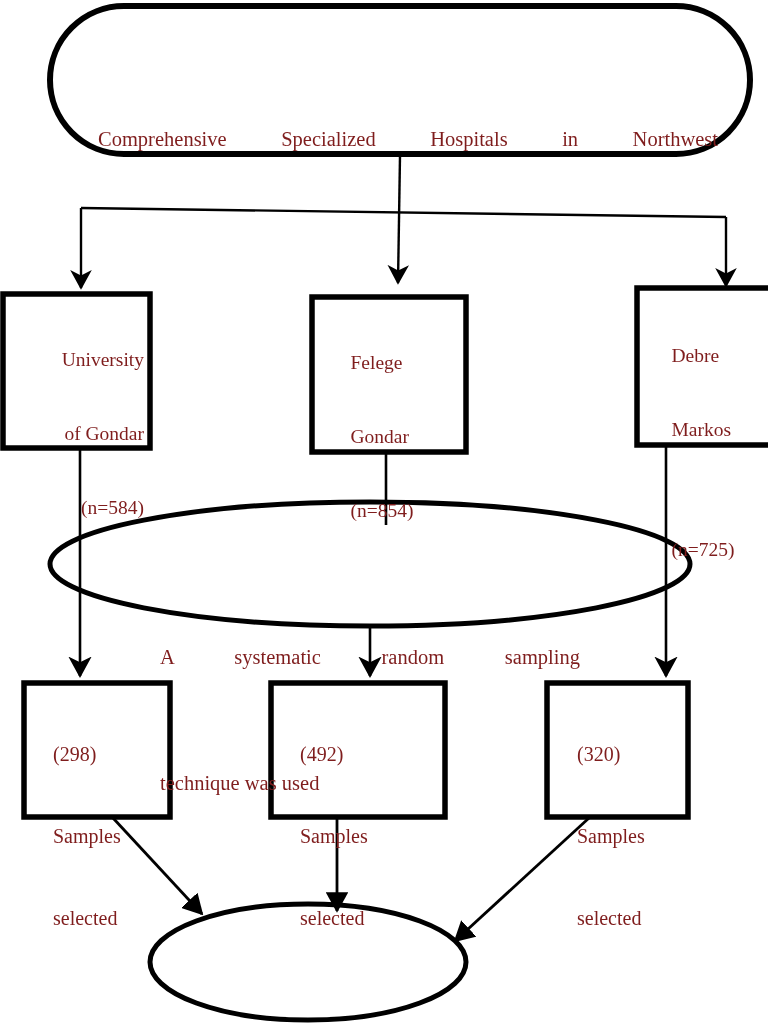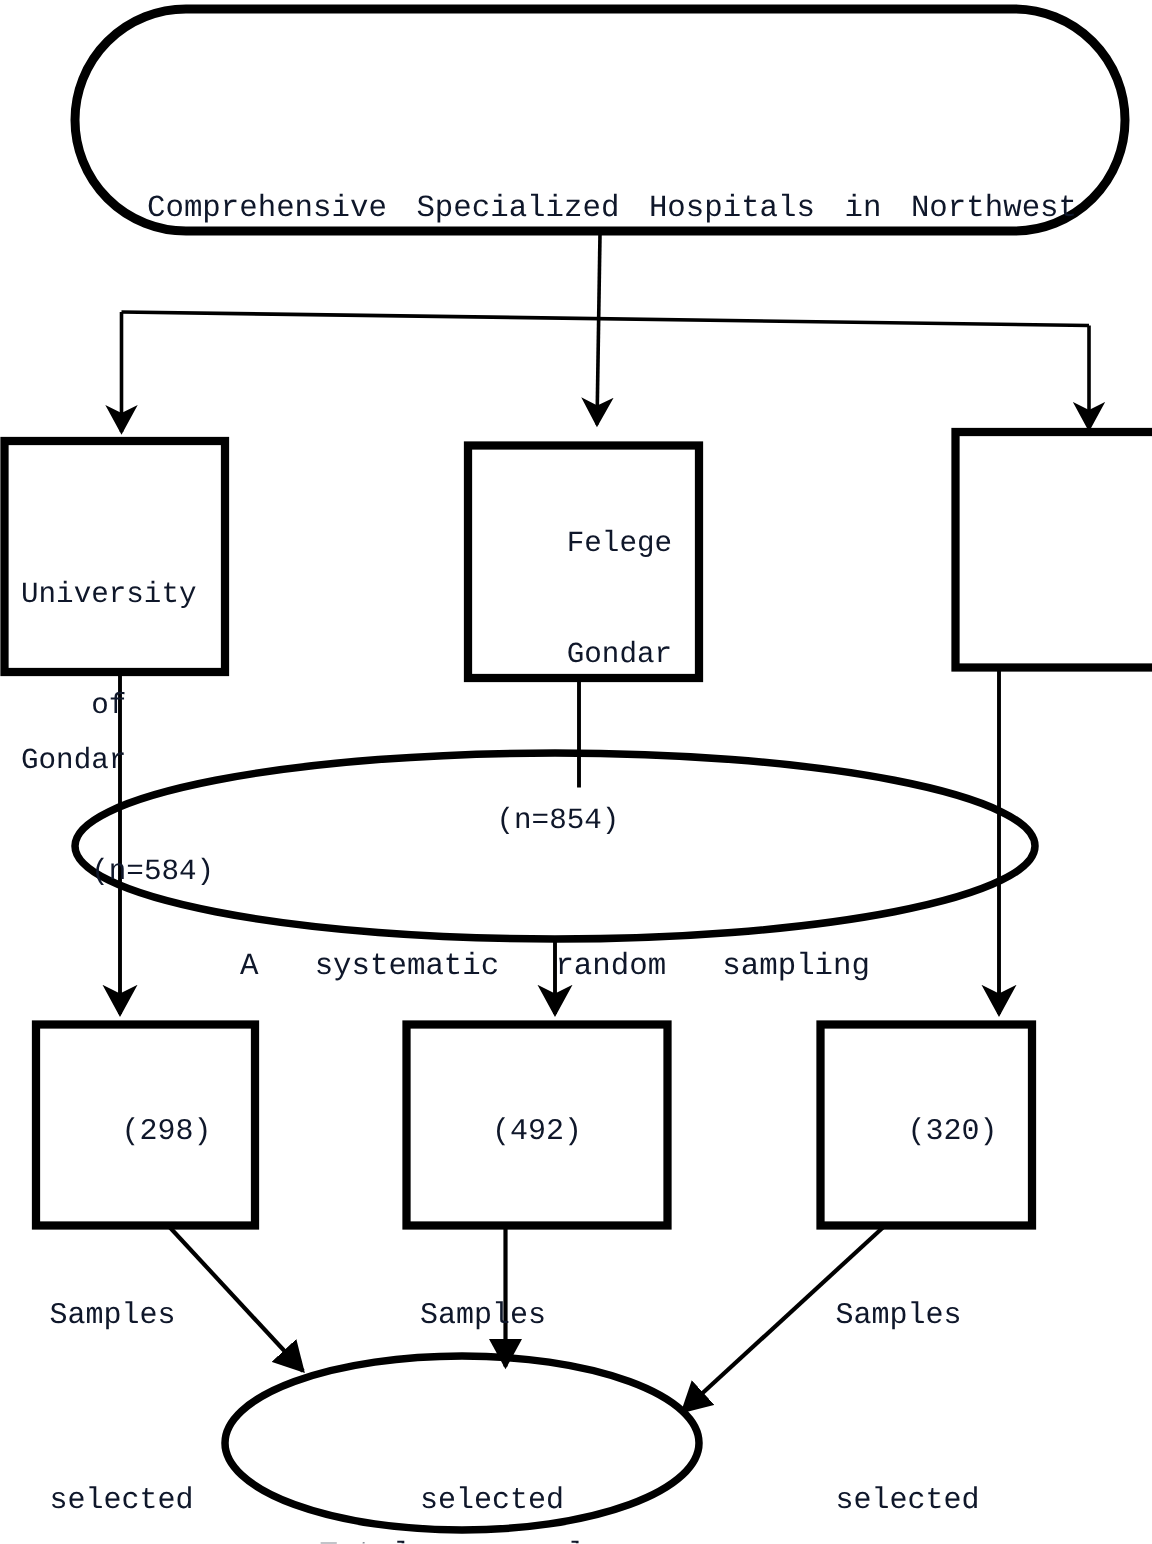--- a/index.html
+++ b/index.html
@@ -19,22 +19,22 @@
   }
   #flow-svg {
     position: absolute;
     left: 0;
     top: 0;
     width: 768px;
     height: 1029px;
   }
   .node-text {
     position: absolute;
-    font-family: Liberation Mono, monospace;
-    color: #0f172a;
+    font-family: Liberation Serif, serif;
+    color: #7f1d1d;
     white-space: pre-wrap;
   }
 
   
   #top-node-text {
     left: 98px;
     top: 32px;
     width: 620px;
     font-size: 20.5px;
     line-height: 43px;
@@ -48,29 +48,29 @@
   }
   #top-node-text .ln.last {
     text-align-last: left;
   }
 
   
   .hosp-text {
     font-size: 19.5px;
     line-height: 37px;
   }
-  #hosp-text-0 { left: 14px;  top: 304px; width: 130px; }
+  #hosp-text-0 { left: 14px;  top: 304px; width: 130px; text-align: right; }
   #hosp-text-1 { left: 331px; top: 307px; width: 128px; }
   #hosp-text-2 { left: 652px; top: 300px; width: 112px; }
   #hosp-text-2 .gap { display: block; height: 9px; }
 
   
   #method-text {
     left: 160px;
-    top: 540px;
+    top: 552px;
     width: 420px;
     font-size: 20.5px;
     line-height: 42px;
     text-align: justify;
   }
   #method-text .ln {
     display: block;
     text-align: justify;
     text-align-last: justify;
   }
@@ -168,23 +168,30 @@
     <span>of Gondar</span><br>
     <span>(n=584)</span>
   </div>
 
   <div class="node-text hosp-text" id="hosp-text-1">
     <span>Felege</span><br>
     <span>Gondar</span><br>
     <span>(n=854)</span>
   </div>
 
+  <div class="node-text hosp-text" id="hosp-text-2">
+    <span>Debre</span><br>
+    <span>Markos</span>
+    <span class="gap"></span>
+    <span>(n=725)</span>
+  </div>
 
   <div class="node-text" id="method-text">
     <span class="ln">A systematic random sampling</span>
+    <span class="ln last">technique was used</span>
   </div>
 
   <div class="node-text sample-text" id="sample-text-0">
     <span>(298)</span><br>
     <span>Samples</span><br>
     <span>selected</span>
   </div>
 
   <div class="node-text sample-text" id="sample-text-1">
     <span>(492)</span><br>

